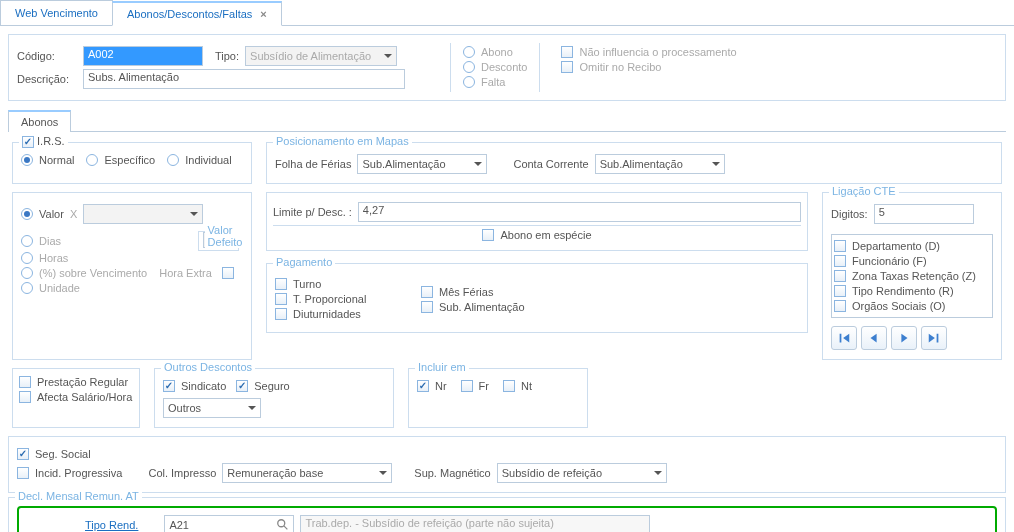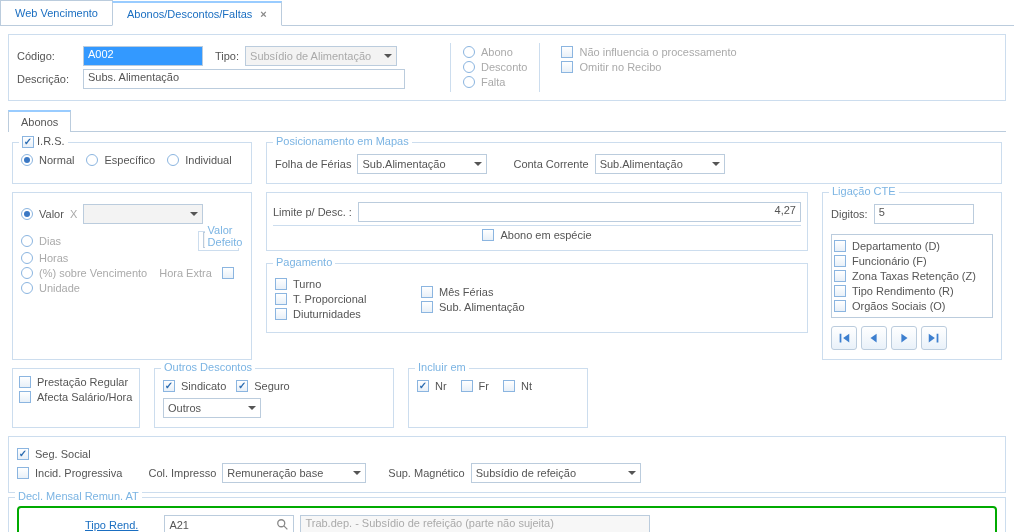--- a/index.html
+++ b/index.html
@@ -152,21 +152,21 @@
     <div class="row">
         <span class="radio"></span>
         <span class="disabled">Unidade</span>
       </div>
   </div>
 
   <div style="flex:1;display:flex;flex-direction:column;gap:4px">
     <div class="fs" style="padding:6px">
       <div class="row">
         <span class="lbl">Limite p/ Desc.   :</span>
-        <span class="inp" style="flex:1;text-align:right">4,27</span>
+        <span class="inp" style="flex:1;">4,27</span>
       </div>
       <hr class="sep">
       <div class="row" style="justify-content:center">
           <span class="chk"></span>
           <span>Abono em espécie</span>
         </div>
     </div>
     <div class="fs">
       <div class="lg">Pagamento</div>
       <div class="row">
@@ -289,21 +289,21 @@
 
 <div class="fs" style="margin:4px 8px">
   <div class="row">
     <span class="chk on"></span>
       <span>Seg. Social</span>
   </div>
   <div class="row">
     <span class="chk"></span>
       <span>Incid. Progressiva</span>
     <span class="lbl" style="margin-left:20px">Col. Impresso</span>
-    <span class="combo" style="width:144px">
+    <span class="combo" style="width:170px">
         <span>Remuneração base</span>
       </span>
     <span class="lbl" style="margin-left:16px">Sup. Magnético</span>
     <span class="combo" style="width:170px">
         <span>Subsídio de refeição</span>
       </span>
   </div>
 </div>
 
 <div class="fs" style="margin:4px 8px">

